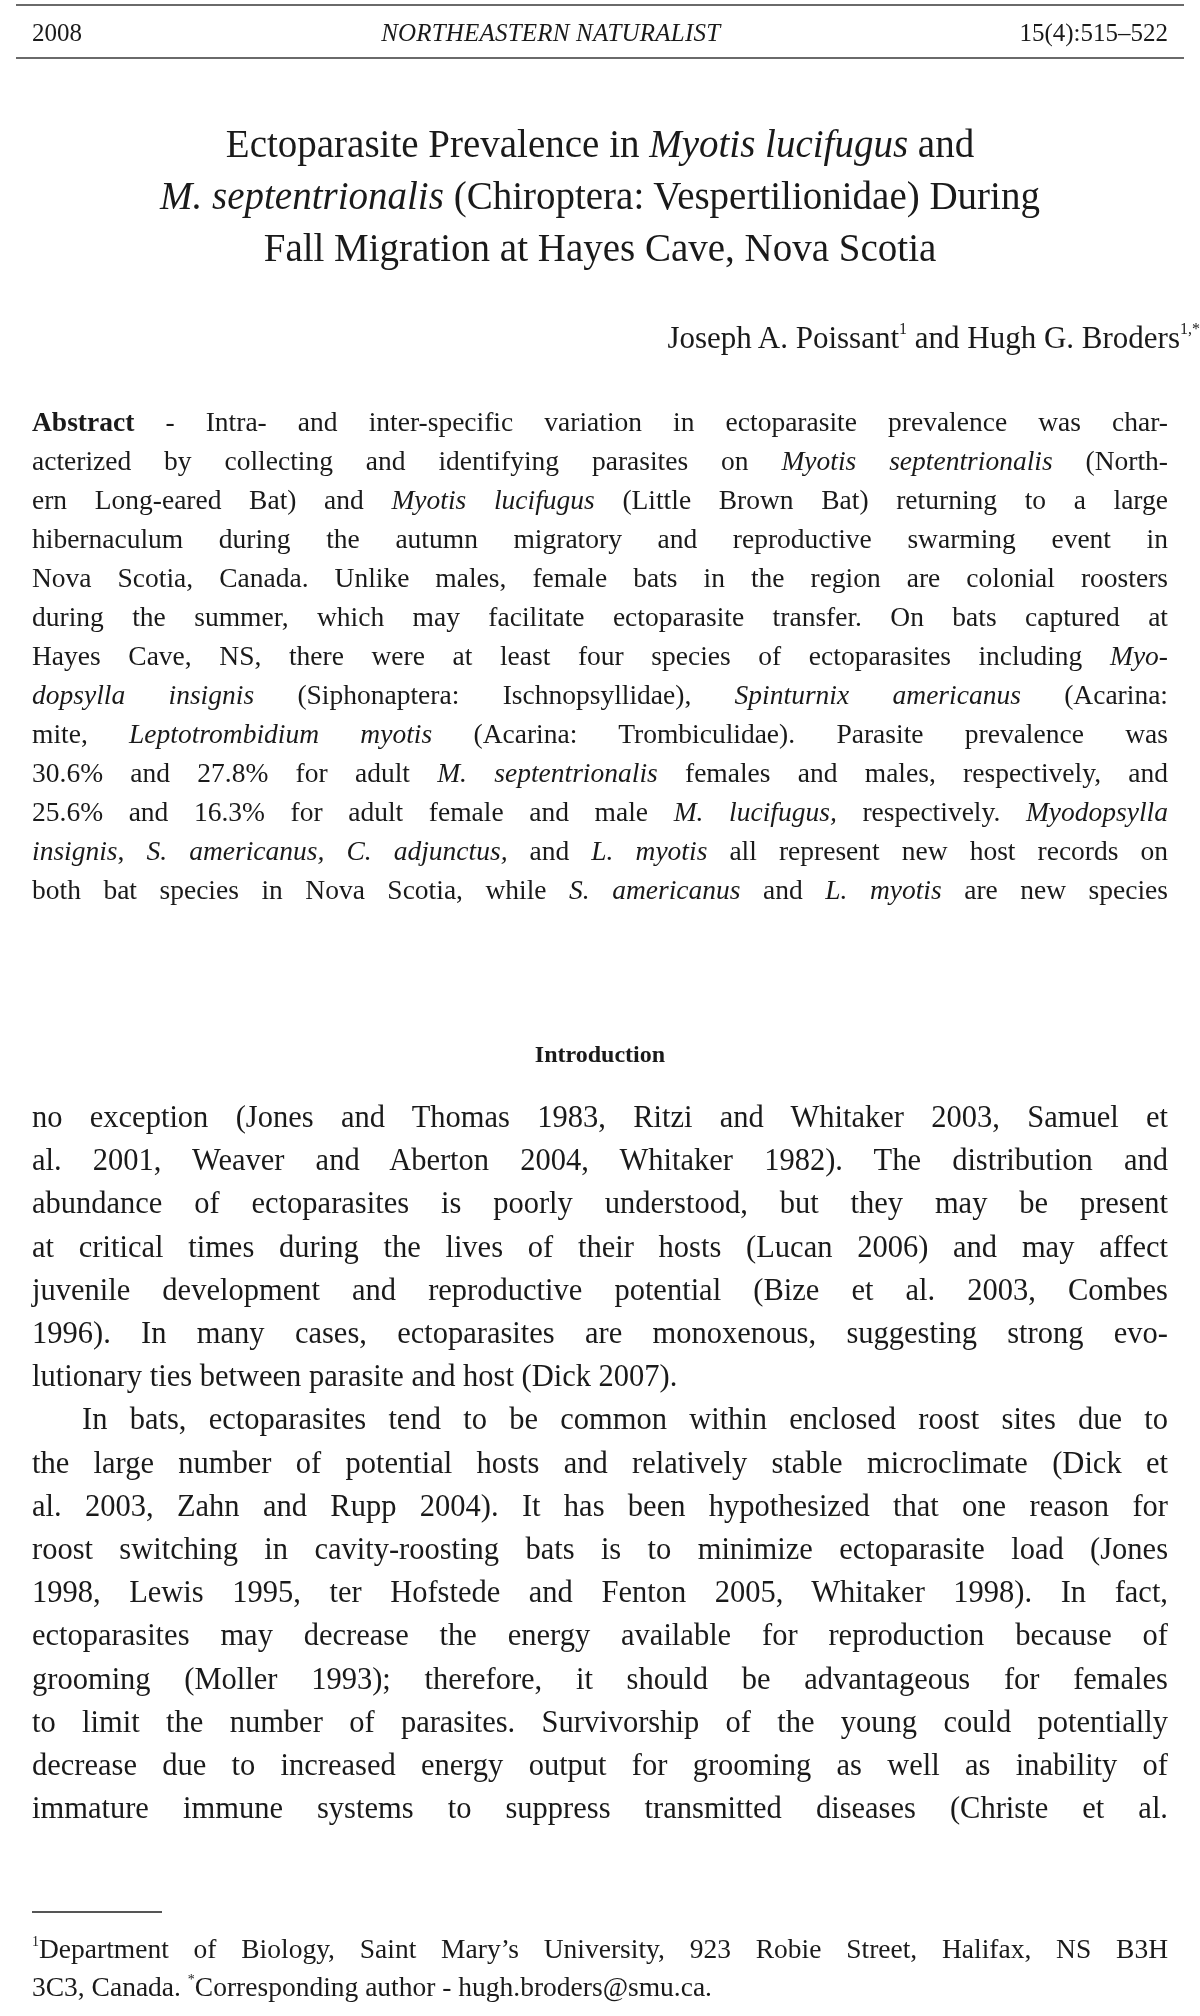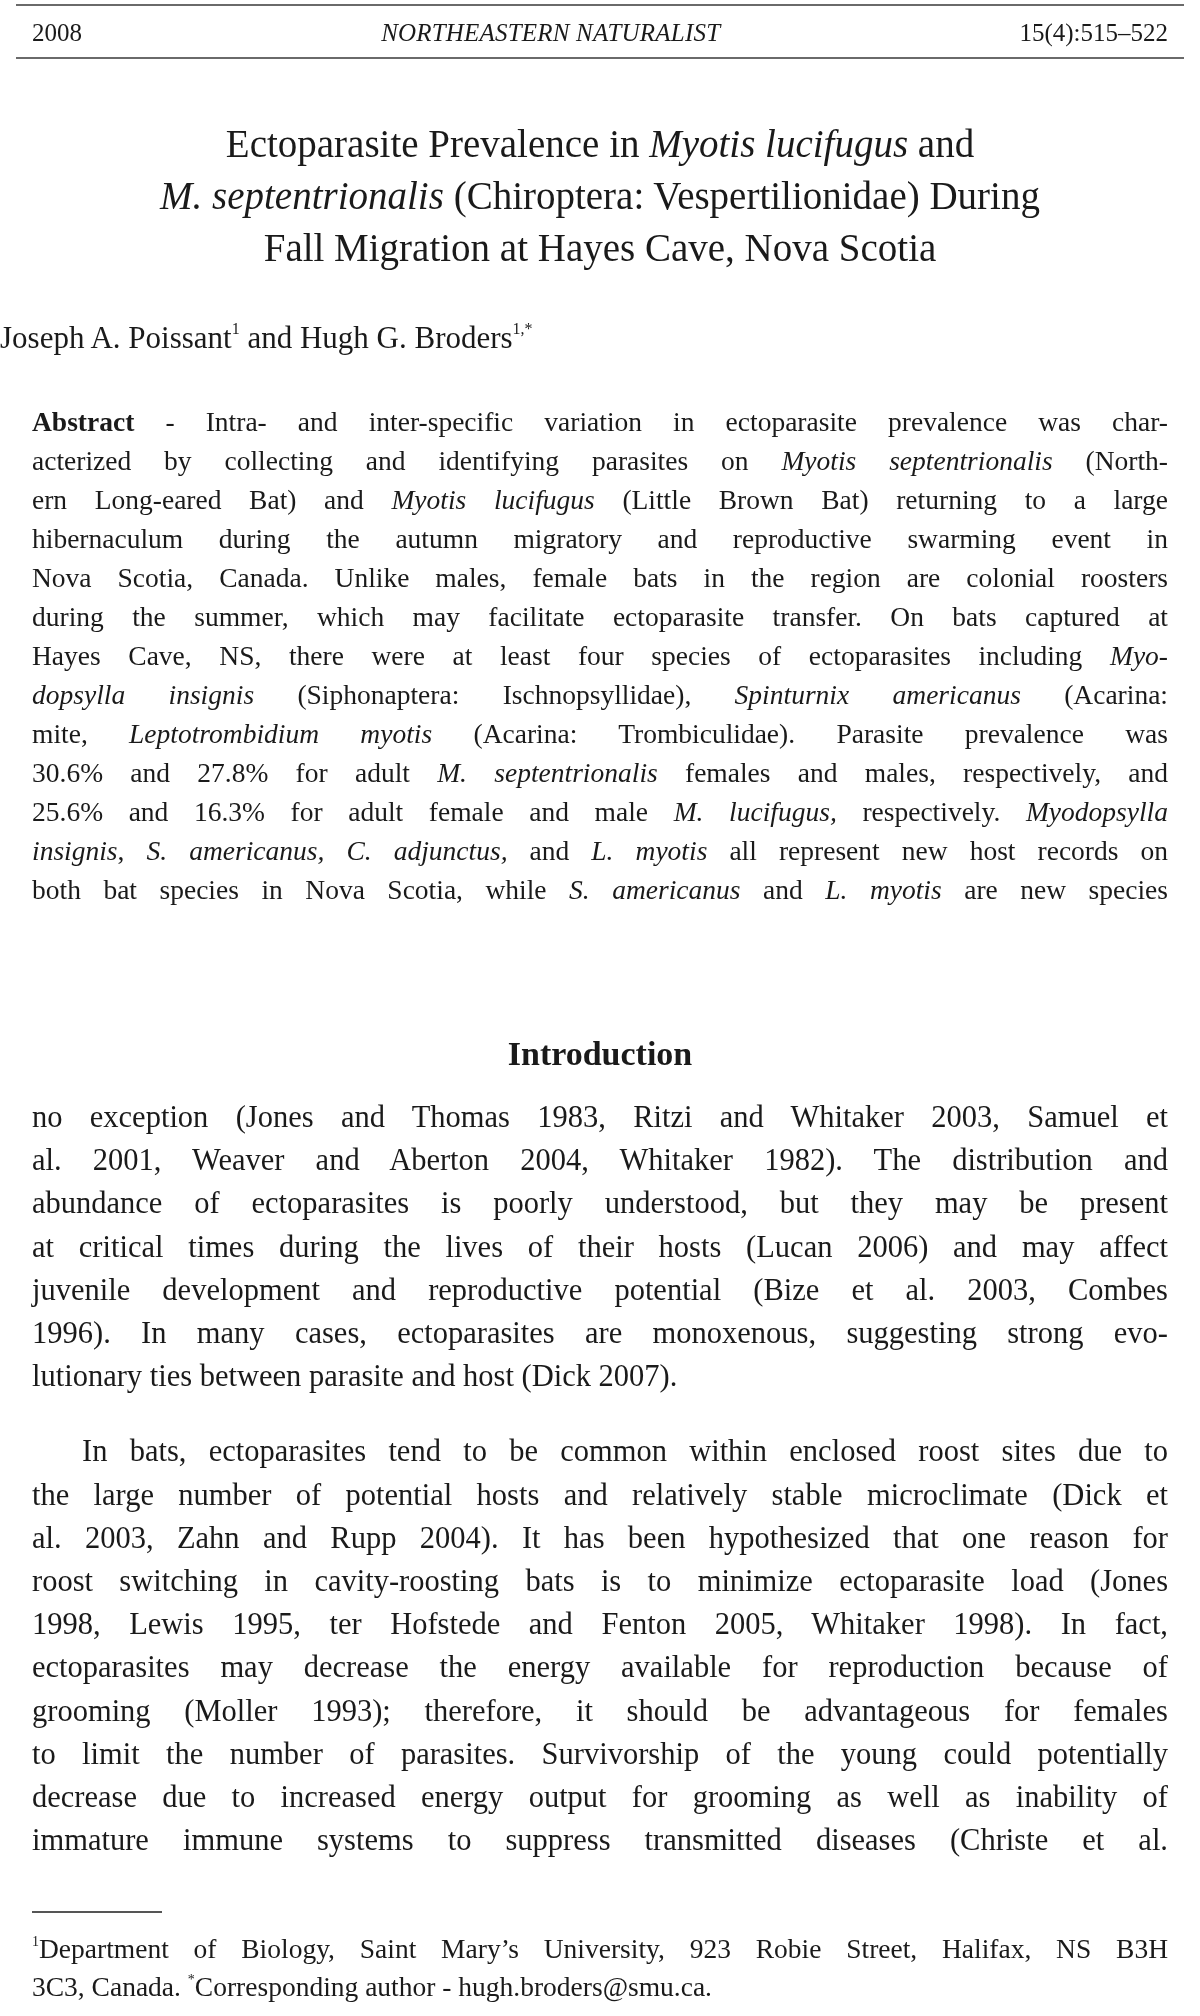--- a/index.html
+++ b/index.html
@@ -14,32 +14,32 @@
       position: absolute; top: 13px; left: 32px; right: 32px; height: 34px;
       font-size: 25px; display: flex; justify-content: space-between; align-items: flex-end;
     }
     .running-head .journal { font-style: italic; letter-spacing: 0.2px; }
     .title {
       position: absolute; top: 118px; left: 60px; right: 60px;
       text-align: center; font-weight: normal; font-size: 39px; line-height: 52px;
     }
     .title i { font-style: italic; }
     .authors {
-      position: absolute; top: 318px; left: 0; right: 0; text-align: left;
+      position: absolute; top: 318px; left: 0; right: 0; text-align: right;
       font-size: 31px; line-height: 40px;
     }
     .authors sup { font-size: 16px; vertical-align: 14px; line-height: 0; }
     .abstract {
       position: absolute; top: 402px; left: 32px; width: 1136px;
       font-size: 27.5px; line-height: 39px; text-align: justify;
     }
     .abstract .label { font-weight: bold; }
     .section-heading {
       position: absolute; top: 1034px; left: 0; right: 0; text-align: center;
-      font-weight: bold; font-size: 34px; line-height: 40px;
+      font-weight: bold; font-size: 24px; line-height: 40px;
     }
     .body-text {
       position: absolute; top: 1096px; left: 32px; width: 1136px;
       font-size: 30.5px; line-height: 43.2px; text-align: justify;
     }
     .footnote-rule { position: absolute; top: 1911px; left: 32px; width: 130px; height: 2px; background: #555; }
     .footnote {
       position: absolute; top: 1930px; left: 32px; width: 1136px;
       font-size: 27.5px; line-height: 38px; text-align: justify;
     }
@@ -93,21 +93,21 @@
       <div>
         <span class="line">no exception (Jones and Thomas 1983, Ritzi and Whitaker 2003, Samuel et</span>
         <span class="line">al. 2001, Weaver and Aberton 2004, Whitaker 1982). The distribution and</span>
         <span class="line">abundance of ectoparasites is poorly understood, but they may be present</span>
         <span class="line">at critical times during the lives of their hosts (Lucan 2006) and may affect</span>
         <span class="line">juvenile development and reproductive potential (Bize et al. 2003, Combes</span>
         <span class="line">1996). In many cases, ectoparasites are monoxenous, suggesting strong evo-</span>
         <span class="line last">lutionary ties between parasite and host (Dick 2007).</span>
       </div>
       <div>
-        <span class="line" style="padding-left: 50px; margin-top: 32px;">In bats, ectoparasites tend to be common within enclosed roost sites due to</span>
+        <span class="line" style="padding-left: 50px;">In bats, ectoparasites tend to be common within enclosed roost sites due to</span>
         <span class="line">the large number of potential hosts and relatively stable microclimate (Dick et</span>
         <span class="line">al. 2003, Zahn and Rupp 2004). It has been hypothesized that one reason for</span>
         <span class="line">roost switching in cavity-roosting bats is to minimize ectoparasite load (Jones</span>
         <span class="line">1998, Lewis 1995, ter Hofstede and Fenton 2005, Whitaker 1998). In fact,</span>
         <span class="line">ectoparasites may decrease the energy available for reproduction because of</span>
         <span class="line">grooming (Moller 1993); therefore, it should be advantageous for females</span>
         <span class="line">to limit the number of parasites. Survivorship of the young could potentially</span>
         <span class="line">decrease due to increased energy output for grooming as well as inability of</span>
         <span class="line">immature immune systems to suppress transmitted diseases (Christe et al.</span>
       </div>

